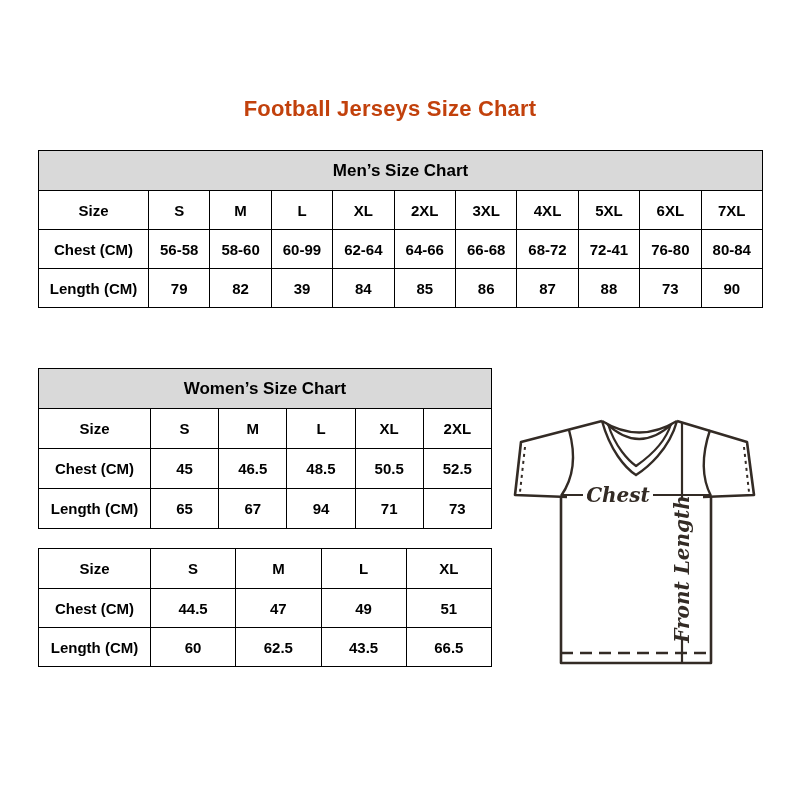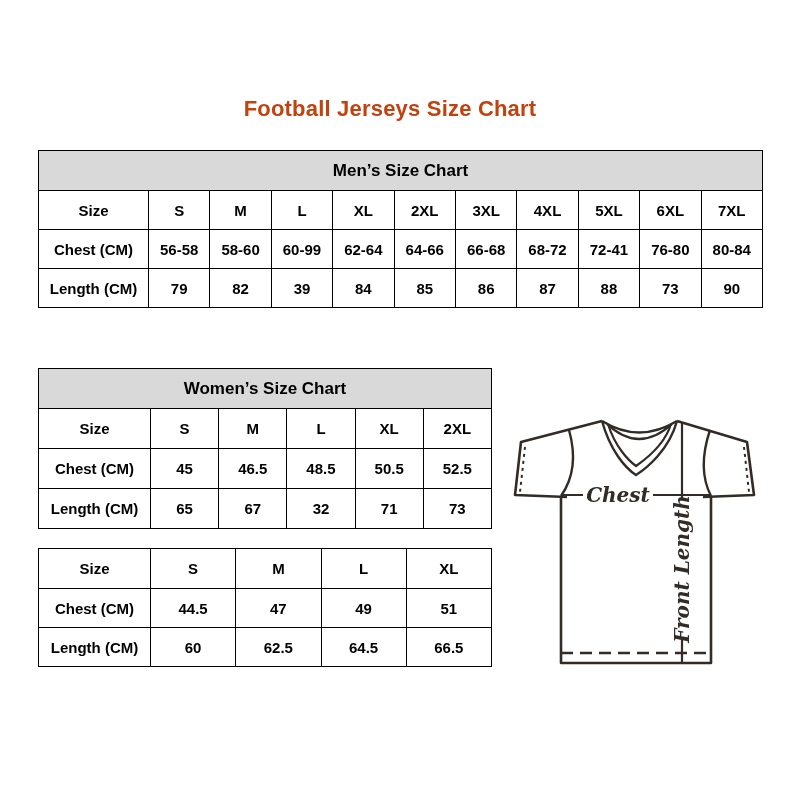--- a/index.html
+++ b/index.html
@@ -147,21 +147,21 @@
           <td>45</td>
           <td>46.5</td>
           <td>48.5</td>
           <td>50.5</td>
           <td>52.5</td>
         </tr>
         <tr>
           <th>Length (CM)</th>
           <td>65</td>
           <td>67</td>
-          <td>32</td>
+          <td>94</td>
           <td>71</td>
           <td>73</td>
         </tr>
       </tbody>
     </table>
 
   <table class="size-table" id="youth-table">
       <colgroup>
         <col>
         <col>
@@ -181,21 +181,21 @@
           <th>Chest (CM)</th>
           <td>44.5</td>
           <td>47</td>
           <td>49</td>
           <td>51</td>
         </tr>
         <tr>
           <th>Length (CM)</th>
           <td>60</td>
           <td>62.5</td>
-          <td>64.5</td>
+          <td>43.5</td>
           <td>66.5</td>
         </tr>
       </tbody>
     </table>
 
   <div class="jersey-diagram">
     <svg width="262" height="266" viewBox="0 0 262 266" xmlns="http://www.w3.org/2000/svg">
 
       <path class="diag-line" d="M 99 15 L 18 36 L 12 89 L 64 91" stroke-width="2.6" stroke-linejoin="round"></path>
 

